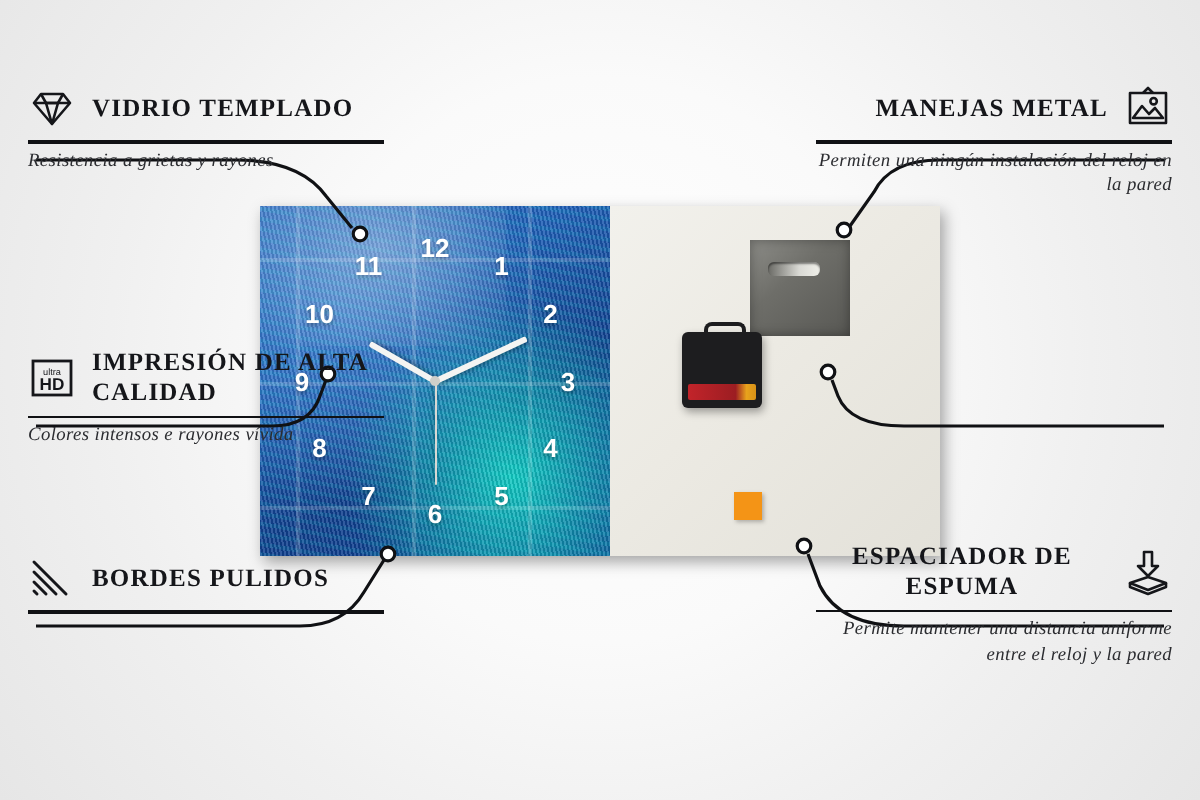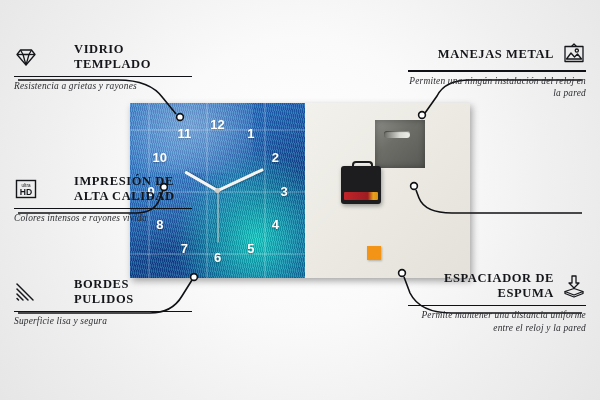--- a/index.html
+++ b/index.html
@@ -69,24 +69,24 @@
     border:2px solid #1d1d1f;border-bottom:none;background:transparent;}
   .mech .batt{position:absolute;left:3px;bottom:4px;width:34px;height:8px;border-radius:1px;
     background:linear-gradient(to right,#c2242a 0%,#9c1d22 70%,#e8a21c 86%,#d89218 100%);}
   .foam{position:absolute;left:62px;top:143px;width:14px;height:14px;background:#f49416;
     box-shadow:1px 1px 2px rgba(0,0,0,.25);}
   
   .callout{position:absolute;width:178px;}
   .callout.left{left:14px;text-align:left;}
   .callout.right{right:14px;text-align:right;}
   .c-head{display:flex;align-items:center;gap:8px;}
-  .callout.right .c-head{flex-direction:row-reverse;}
+  .callout.right .c-head{flex-direction:row-reverse;text-align:center;}
   .c-title{
     font-family:"Liberation Serif",serif;font-weight:700;font-size:12.5px;
-    letter-spacing:.6px;color:#15161a;line-height:1.18;text-transform:uppercase;margin-left:28px;
+    letter-spacing:.6px;color:#15161a;line-height:1.18;text-transform:uppercase;
   }
   .c-rule{height:1.6px;background:#101114;margin:4px 0 3px 0;}
   .c-sub{font-size:9.4px;color:#2b2c30;line-height:1.35;letter-spacing:.2px;font-style:italic;}
   .ico{width:24px;height:24px;flex:0 0 24px;display:block;}
   
   .wires{position:absolute;left:0;top:0;width:600px;height:400px;pointer-events:none;}
 </style>
 </head>
 <body>
 
@@ -183,21 +183,20 @@
         <g stroke="#15161a" stroke-width="1.5" stroke-linecap="round">
           <path d="M3 4 L19 20"></path>
             <path d="M3 9 L14 20"></path>
             <path d="M3 14 L9 20"></path>
             <path d="M3 18.5 L4.5 20"></path>
         </g>
       </svg>
       <div class="c-title">BORDES PULIDOS</div>
     </div>
     <div class="c-rule"></div>
-    <div class="c-sub">Superficie lisa y segura</div>
   </div>
 
   <div class="callout right" style="top:42px">
     <div class="c-head">
       <svg class="ico" viewBox="0 0 24 24">
         <g fill="none" stroke="#15161a" stroke-width="1.3" stroke-linejoin="round">
           <path d="M9.5 4.5 L12 2 L14.5 4.5"></path>
           <rect x="3" y="4.5" width="18" height="15"></rect>
           <path d="M4.5 17 L9 11 L12.5 15 L15.5 12 L19.5 17 Z"></path>
           <circle cx="14.8" cy="8.6" r="1.6"></circle>

